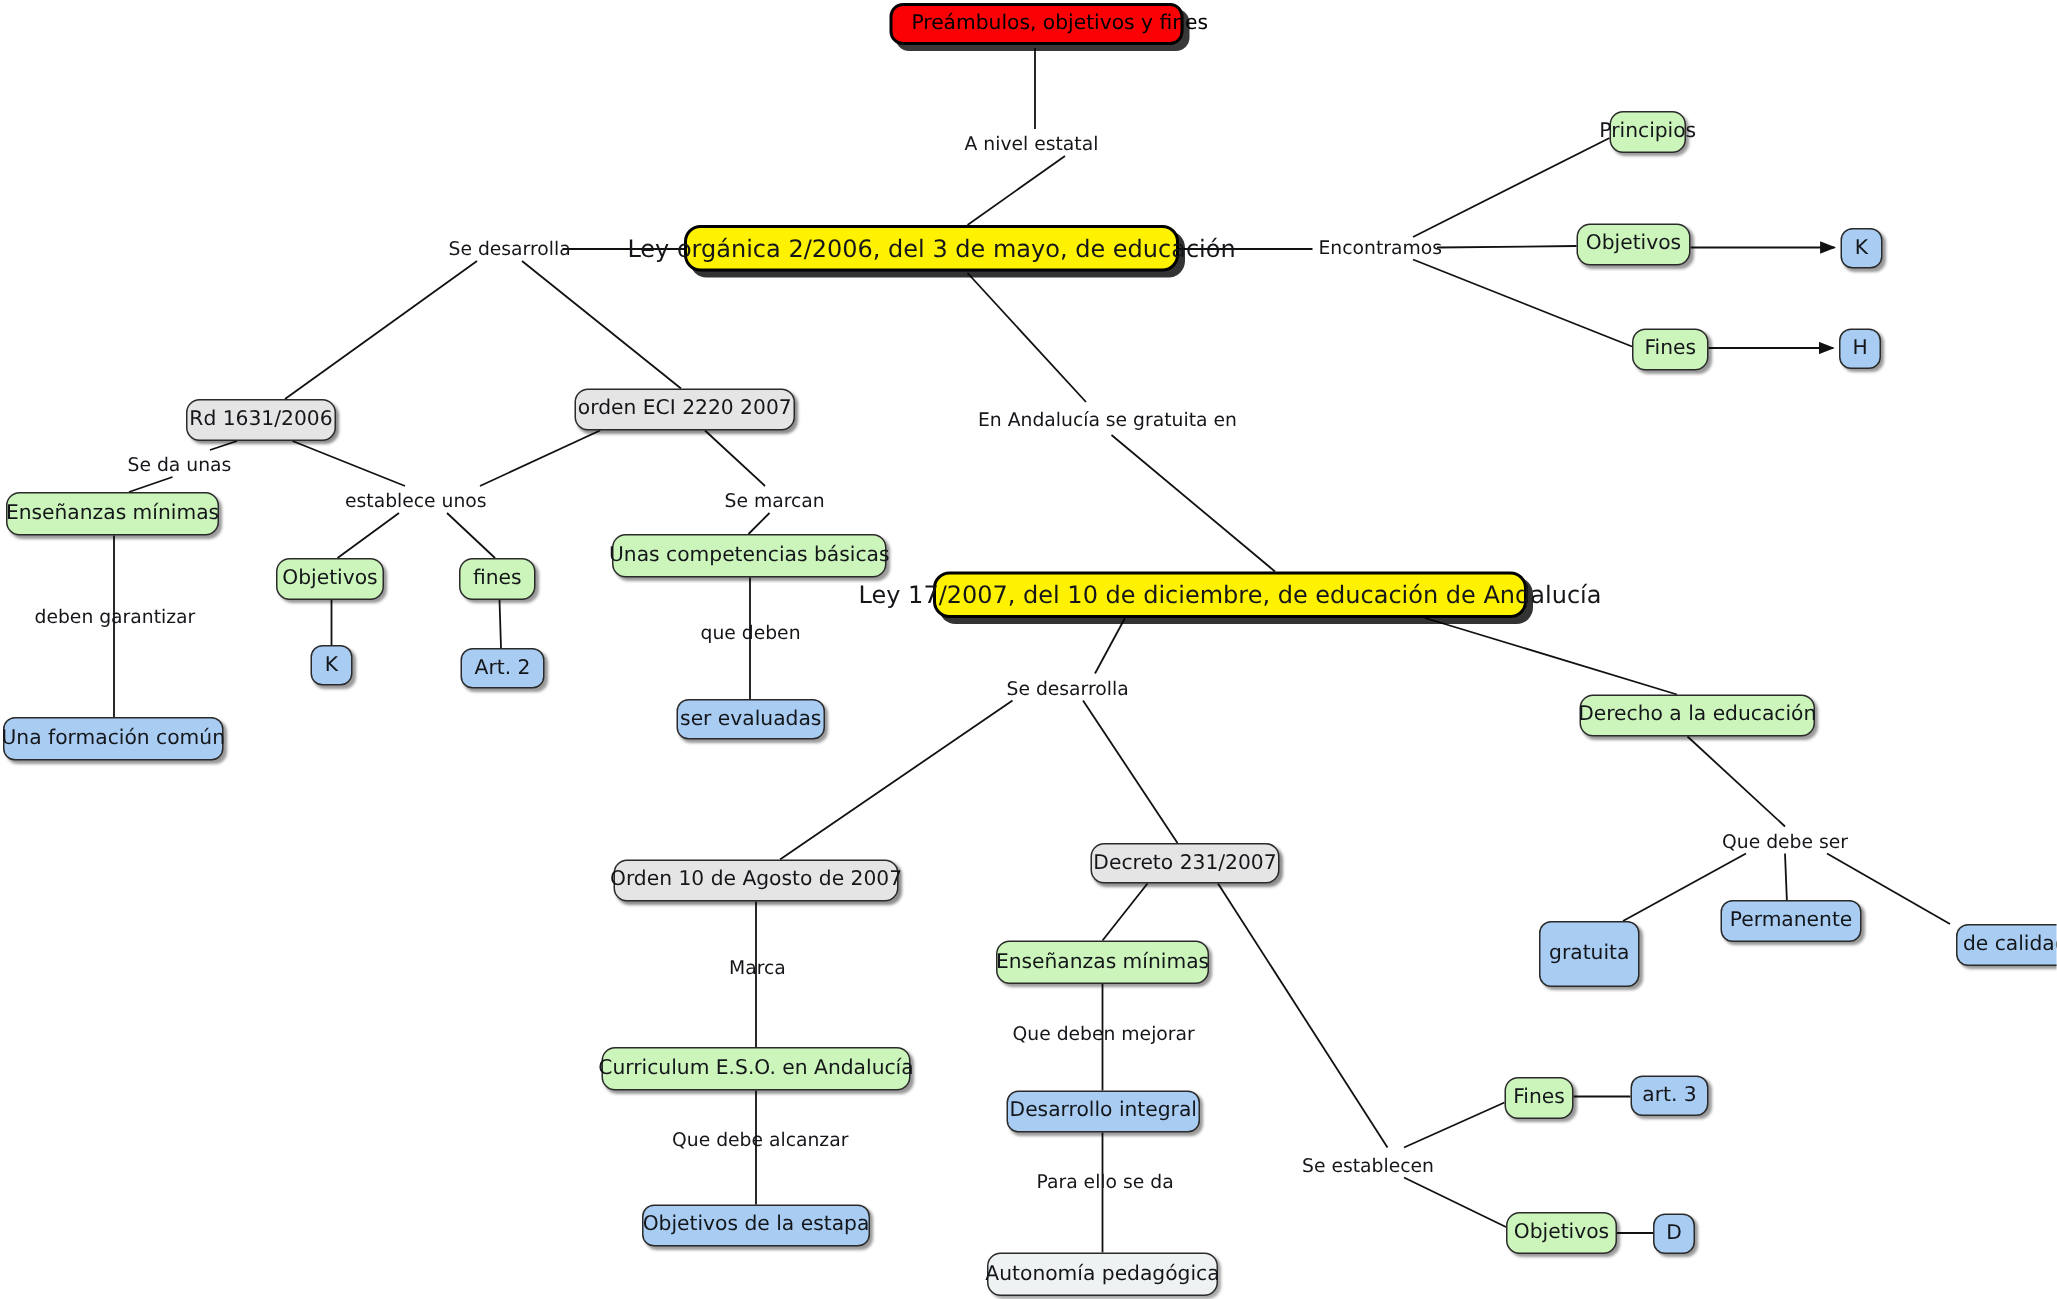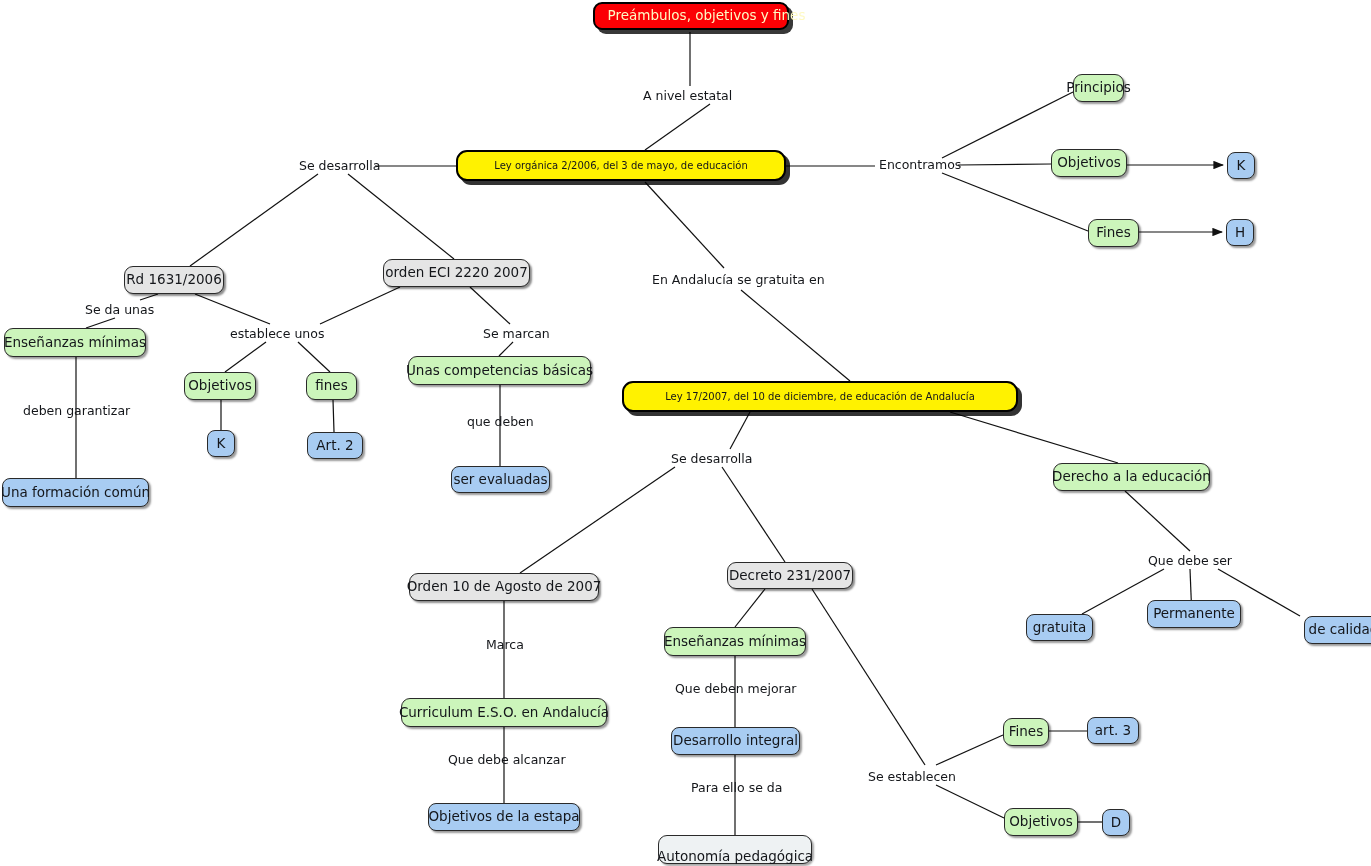--- a/index.html
+++ b/index.html
@@ -21,29 +21,29 @@
     line-height:1;
     text-align:center;
   }
   
   .n-root{
     background:#fb0004;
     border:2px solid #000000;
     border-radius:9px;
     font-size:13.5px;
     box-shadow:4px 4px 0 rgba(0,0,0,0.78);
-    color:#fef9c3;
+    color:#000000;
     padding-left:31px;
   }
   
   .n-main{
     background:#fff200;
     border:2px solid #000000;
     border-radius:11px;
-    font-size:10px;
+    font-size:16px;
     box-shadow:4px 4px 0 rgba(0,0,0,0.80);
     align-items:center;
   }
   
   .n-yellow{
     background:#e5e5e5;
     border:1px solid #2a2a2a;
     border-radius:9px;
     font-size:13.5px;
     box-shadow:2px 2px 2px rgba(0,0,0,0.45);
@@ -203,39 +203,39 @@
       </div>
       <div class="node n-yellow" style="left: 727px; top: 562px; width: 126px; height: 27px; text-align: right;">
         <span>Decreto 231/2007</span>
       </div>
       <div class="node n-green" style="left: 664px; top: 627px; width: 142px; height: 29px;">
         <span>Enseñanzas mínimas</span>
       </div>
       <div class="node n-blue" style="left: 671px; top: 727px; width: 129px; height: 28px;">
         <span>Desarrollo integral</span>
       </div>
-      <div class="node n-neutral" style="left: 658px; top: 835px; width: 154px; height: 29px; align-items: flex-end;">
+      <div class="node n-neutral" style="left: 658px; top: 835px; width: 154px; height: 29px;">
         <span>Autonomía pedagógica</span>
       </div>
       <div class="node n-green" style="left: 1003px; top: 718px; width: 46px; height: 28px;">
         <span>Fines</span>
       </div>
       <div class="node n-blue" style="left: 1087px; top: 717px; width: 52px; height: 27px;">
         <span>art. 3</span>
       </div>
       <div class="node n-green" style="left: 1004px; top: 808px; width: 74px; height: 28px;">
         <span>Objetivos</span>
       </div>
       <div class="node n-blue" style="left: 1102px; top: 809px; width: 28px; height: 27px;">
         <span>D</span>
       </div>
       <div class="node n-green" style="left: 1053px; top: 463px; width: 157px; height: 28px;">
         <span>Derecho a la educación</span>
       </div>
-      <div class="node n-blue" style="left: 1026px; top: 614px; width: 67px; height: 27px;">
+      <div class="node n-blue" style="left: 1026px; top: 614px; width: 67px; height: 44px;">
         <span>gratuita</span>
       </div>
       <div class="node n-blue" style="left: 1147px; top: 600px; width: 94px; height: 28px;">
         <span>Permanente</span>
       </div>
       <div class="node n-blue" style="left: 1288px; top: 616px; width: 79px; height: 28px; margin-left: 16px;">
         <span>de calidad</span>
       </div>
     </div>
   <div id="labels-layer">

